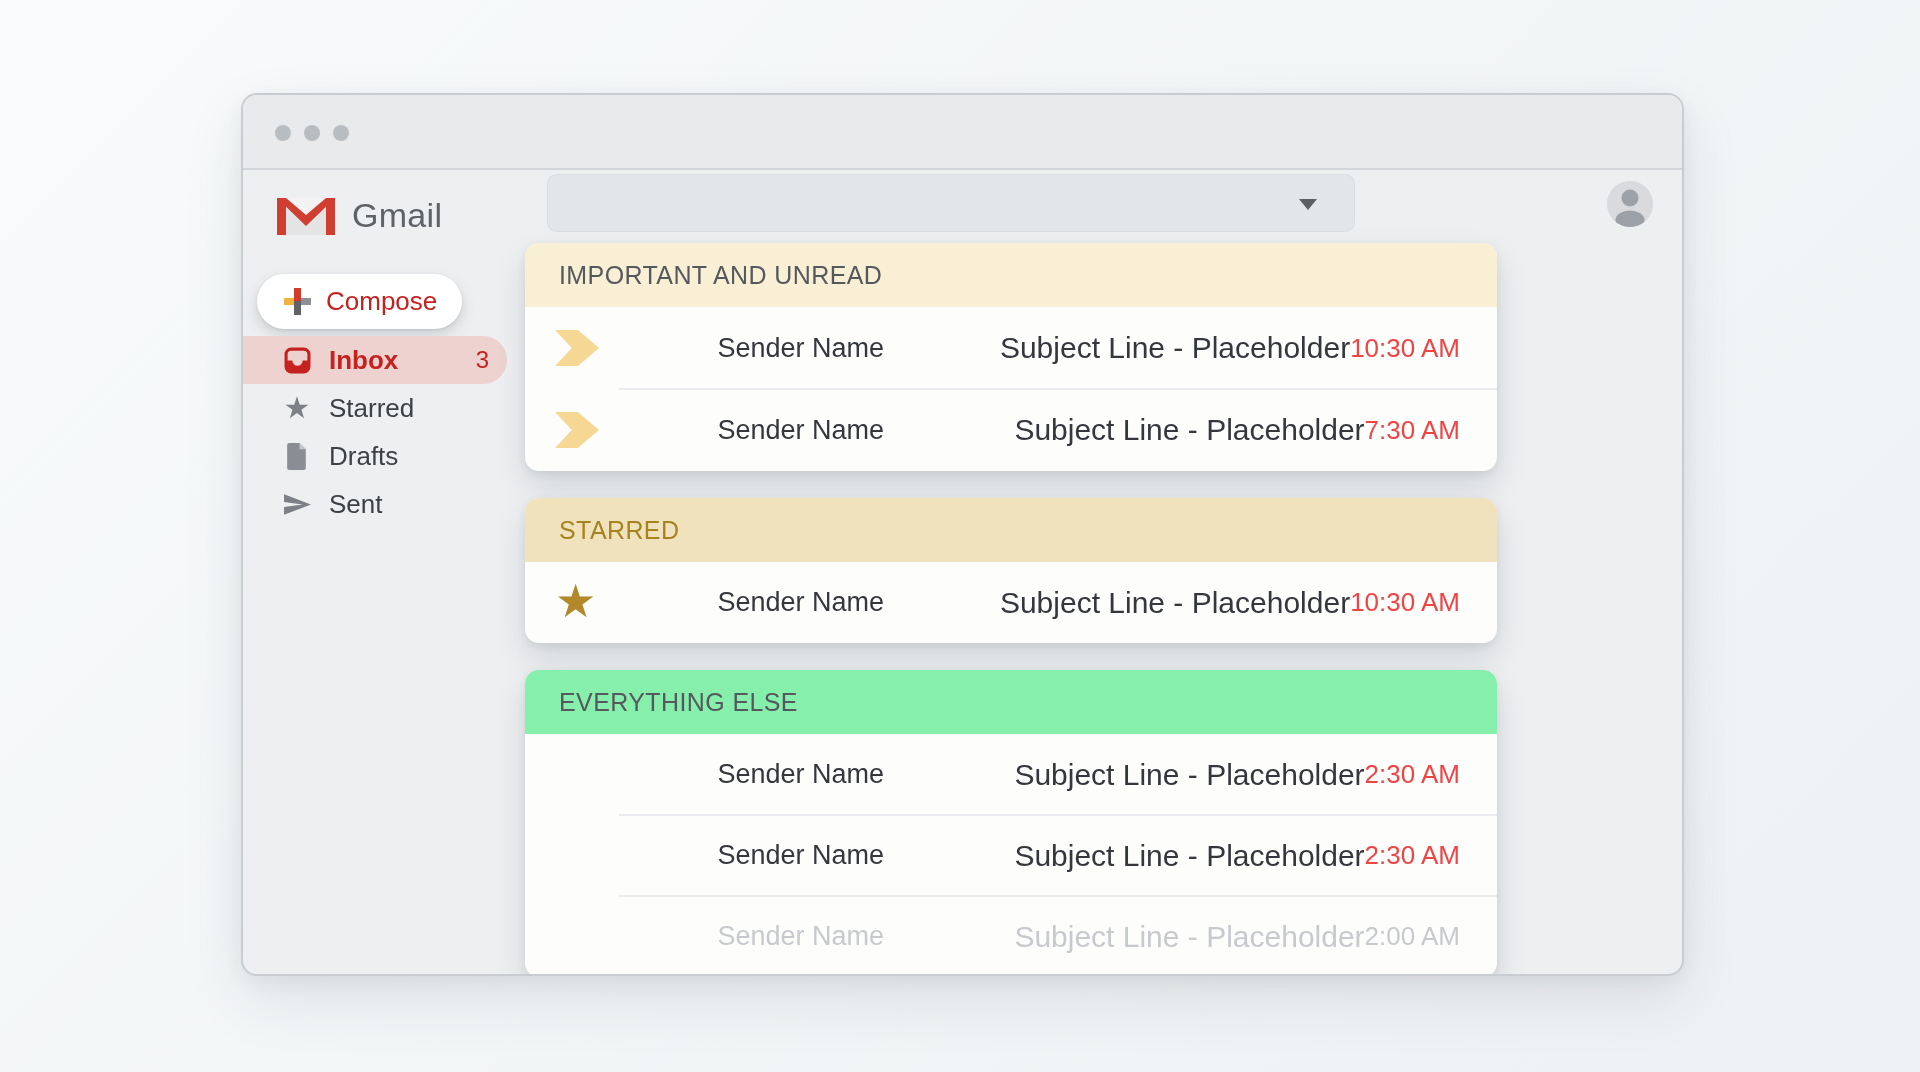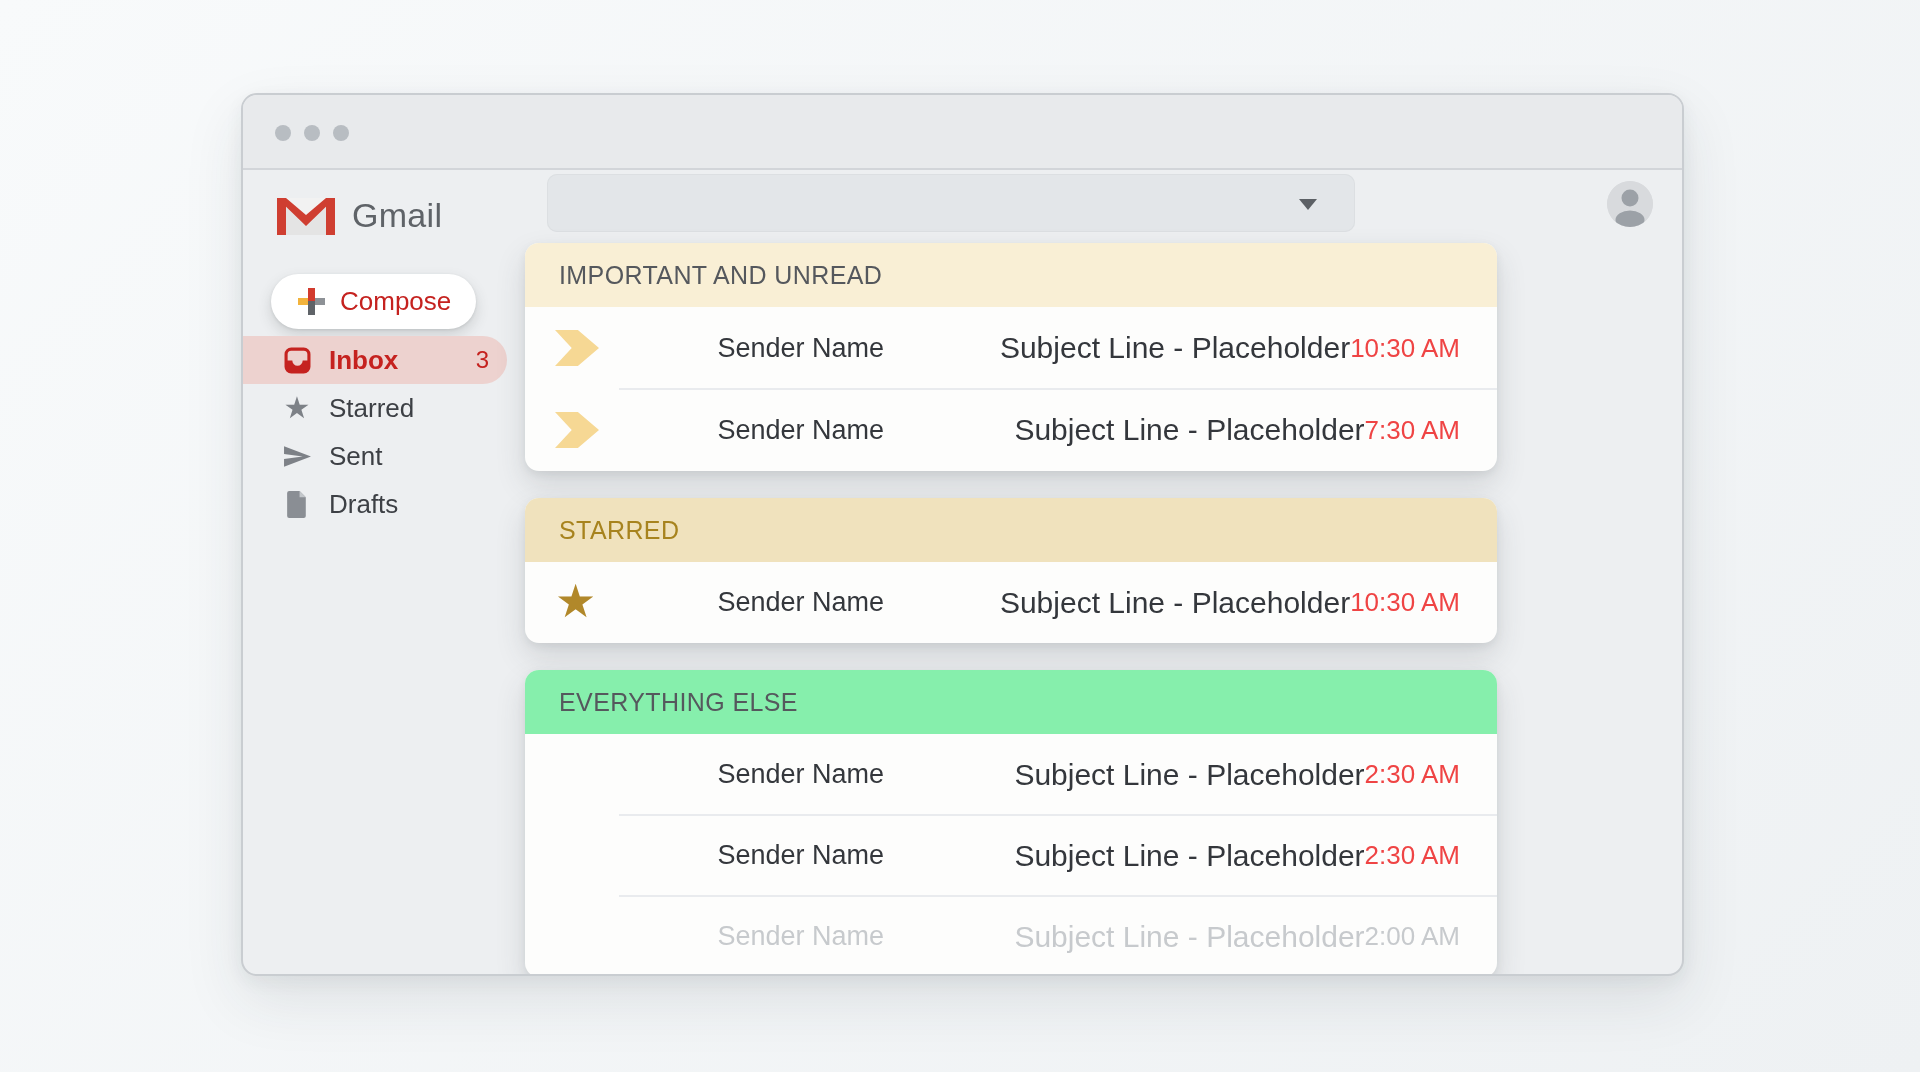--- a/index.html
+++ b/index.html
@@ -25,21 +25,21 @@
   .logo-group { position:absolute; left:34px; top:84px; display:flex; align-items:center; gap:17px;margin-top:16px; }
   .logo-text { font-size:34px; font-weight:500; color:#5f6368; letter-spacing:.3px; }
   .searchbar { position:absolute; left:304px; top:79px; width:808px; height:58px;
     background:#e3e6e9; border-radius:10px; box-shadow:inset 0 0 0 1px #dcdfe2; }
   .search-caret { position:absolute; right:38px; top:25px; width:0; height:0;
     border-left:9px solid transparent; border-right:9px solid transparent; border-top:11px solid #5c6065; }
   .avatar { position:absolute; left:1364px; top:86px; width:46px; height:46px; border-radius:50%;
     background:#d8dadd; overflow:hidden; }
 
   
-  .compose-btn { position:absolute; left:28px; top:179px; width:205px; height:55px;
+  .compose-btn { position:absolute; left:14px; top:179px; width:205px; height:55px;
     background:#ffffff; border:none; border-radius:28px; display:flex; align-items:center;
     padding-left:27px; gap:15px; cursor:pointer;
     box-shadow:0 6px 14px rgba(60,64,67,.18), 0 1px 3px rgba(60,64,67,.12); }
   .plus { position:relative; width:27px; height:27px; flex:0 0 27px; }
   .plus i { position:absolute; display:block; }
   .plus .p-top    { left:10px; top:0;    width:7px;  height:14px; background:#d23b2e; }
   .plus .p-bottom { left:10px; top:13px; width:7px;  height:14px; background:#5f6368; }
   .plus .p-left   { left:0;    top:10px; width:14px; height:7px;  background:#f2b33c; }
   .plus .p-right  { left:13px; top:10px; width:14px; height:7px;  background:#8d9196; }
   .compose-label { font-size:26px; font-weight:500; color:#c5221f; }
@@ -138,35 +138,35 @@
         </span>
         <span class="nav-label">Inbox</span>
         <span class="nav-count">3</span>
       </div>
       <div class="nav-item">
         <span class="nav-icon star-gray">★</span>
         <span class="nav-label">Starred</span>
       </div>
       <div class="nav-item">
         <span class="nav-icon">
-          <svg width="29" height="25" viewBox="0 0 28 24">
-            <path d="M1 22 L27 12 L1 2 L1 9.5 L19 12 L1 14.5 Z" fill="#7d8187"></path>
-          </svg>
-        </span>
-        <span class="nav-label">Sent</span>
-      </div>
-      <div class="nav-item">
-        <span class="nav-icon">
           <svg width="23" height="29" viewBox="0 0 22 28">
             <path d="M3 1 h10 l6 6 v18 a2 2 0 0 1 -2 2 H3 a2 2 0 0 1 -2 -2 V3 a2 2 0 0 1 2 -2 Z" fill="#8a8e94"></path>
             <path d="M13 1 l6 6 h-6 z" fill="#c3c7cb"></path>
           </svg>
         </span>
         <span class="nav-label">Drafts</span>
       </div>
+      <div class="nav-item">
+        <span class="nav-icon">
+          <svg width="29" height="25" viewBox="0 0 28 24">
+            <path d="M1 22 L27 12 L1 2 L1 9.5 L19 12 L1 14.5 Z" fill="#7d8187"></path>
+          </svg>
+        </span>
+        <span class="nav-label">Sent</span>
+      </div>
     </nav>
 
     <div class="sections">
         <section class="card variant-cream">
     <div class="card-header">
       <span class="card-title">IMPORTANT AND UNREAD</span>
     </div>
     <div class="rows">
             <div class="email-row">
     <span class="row-icon">

